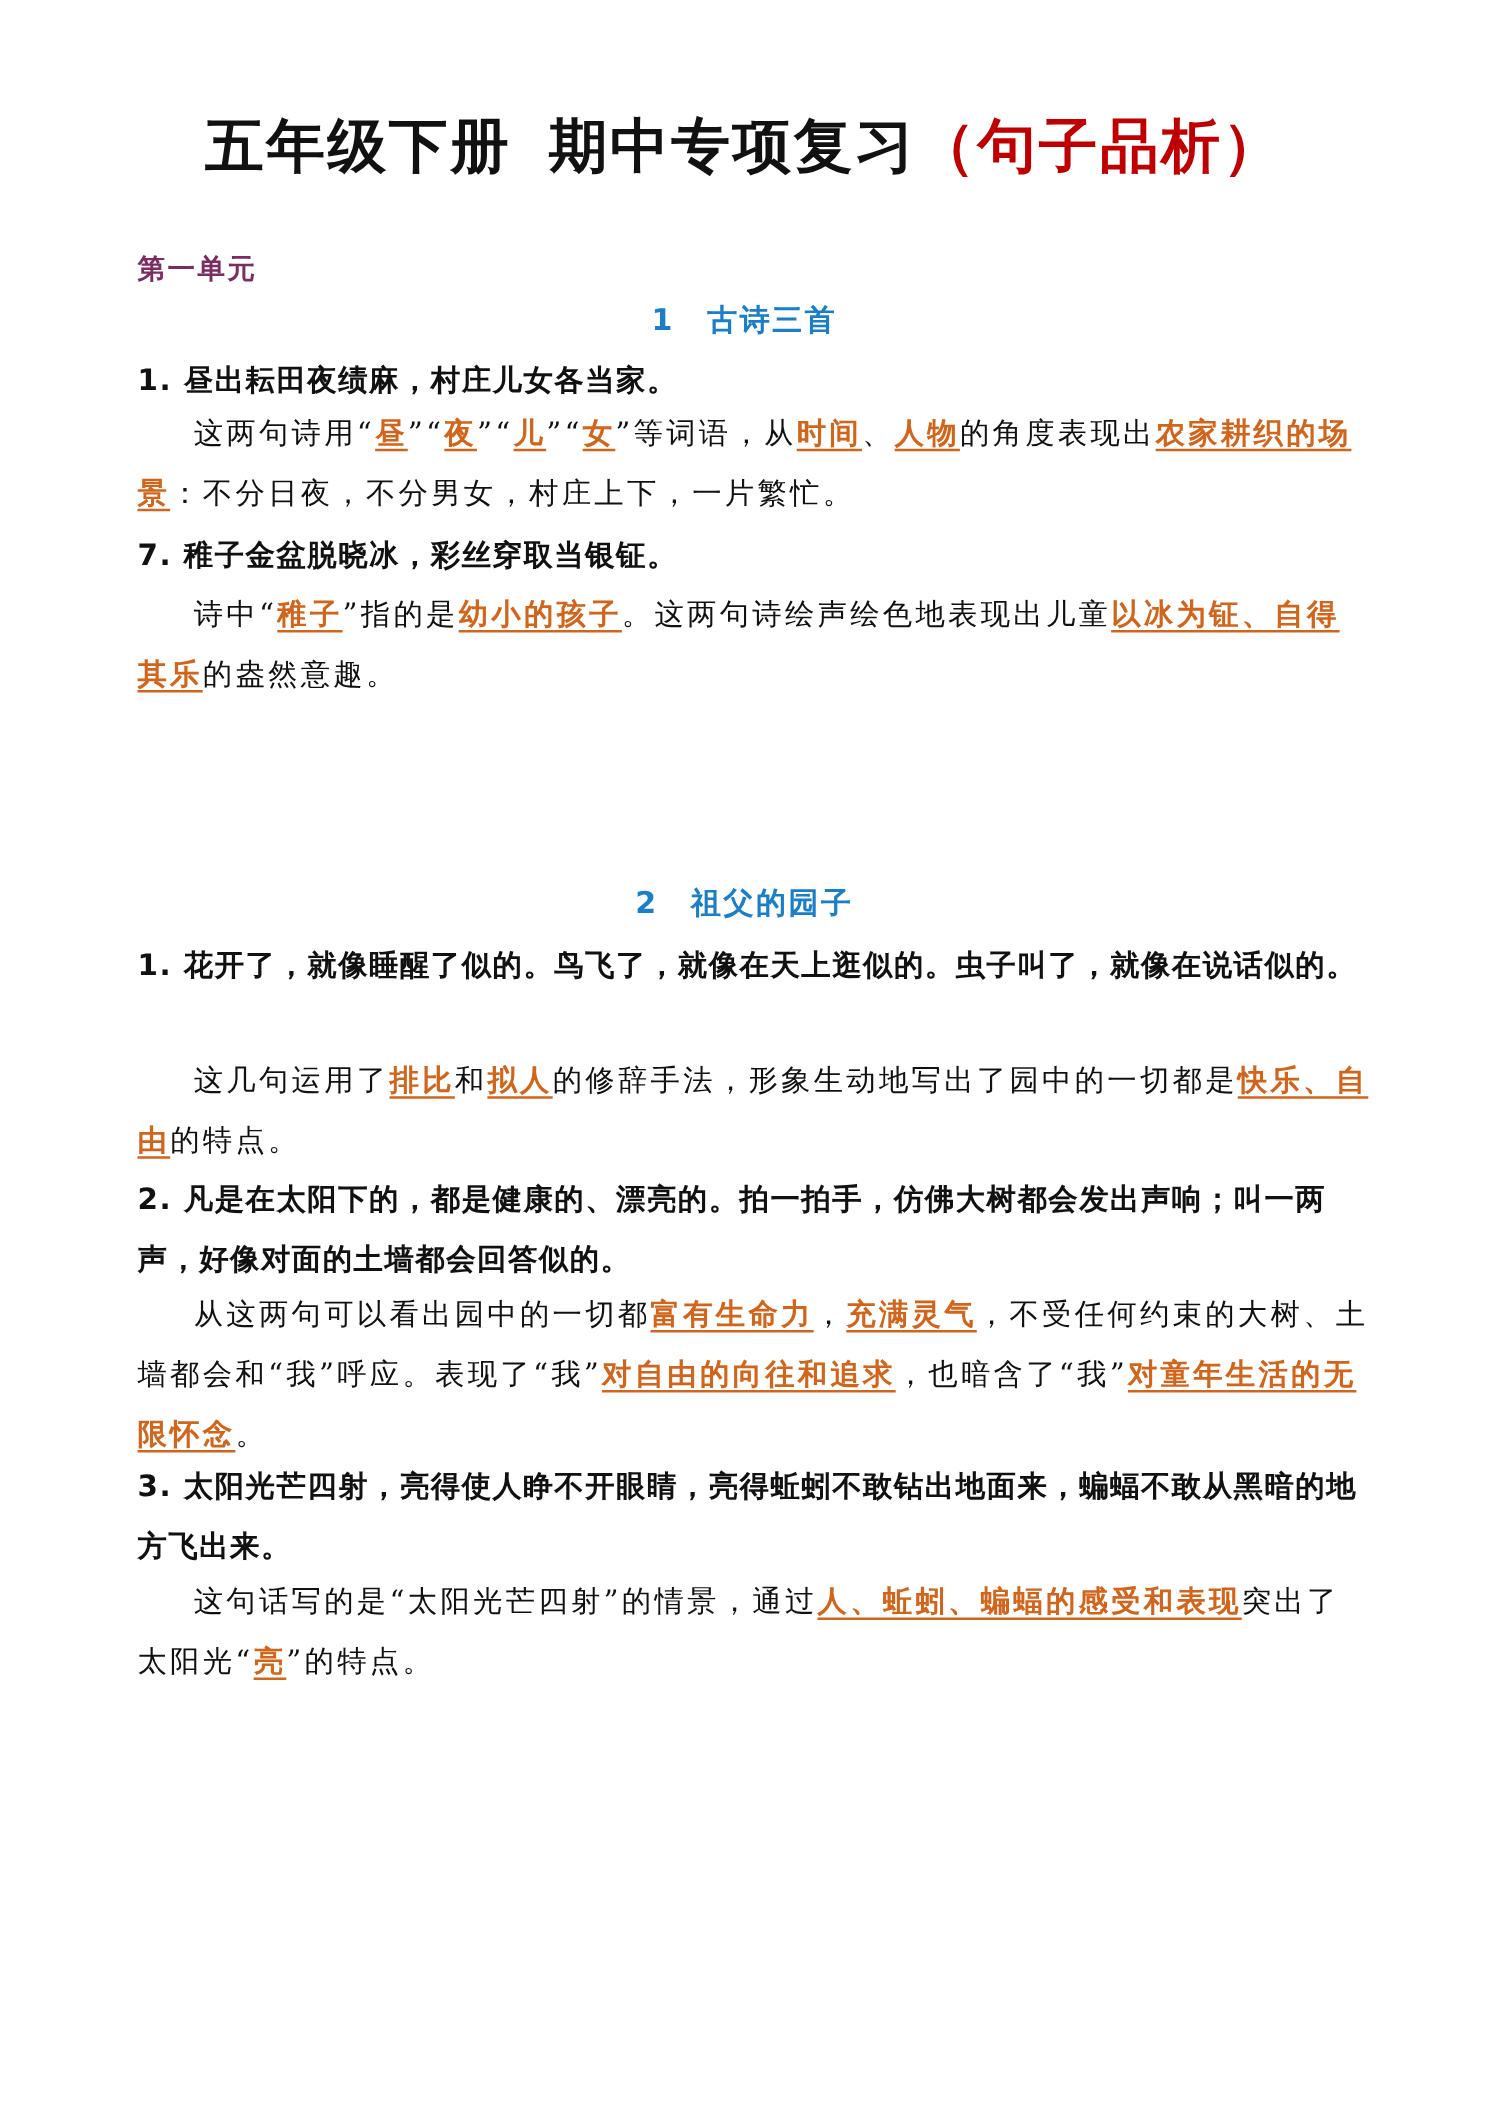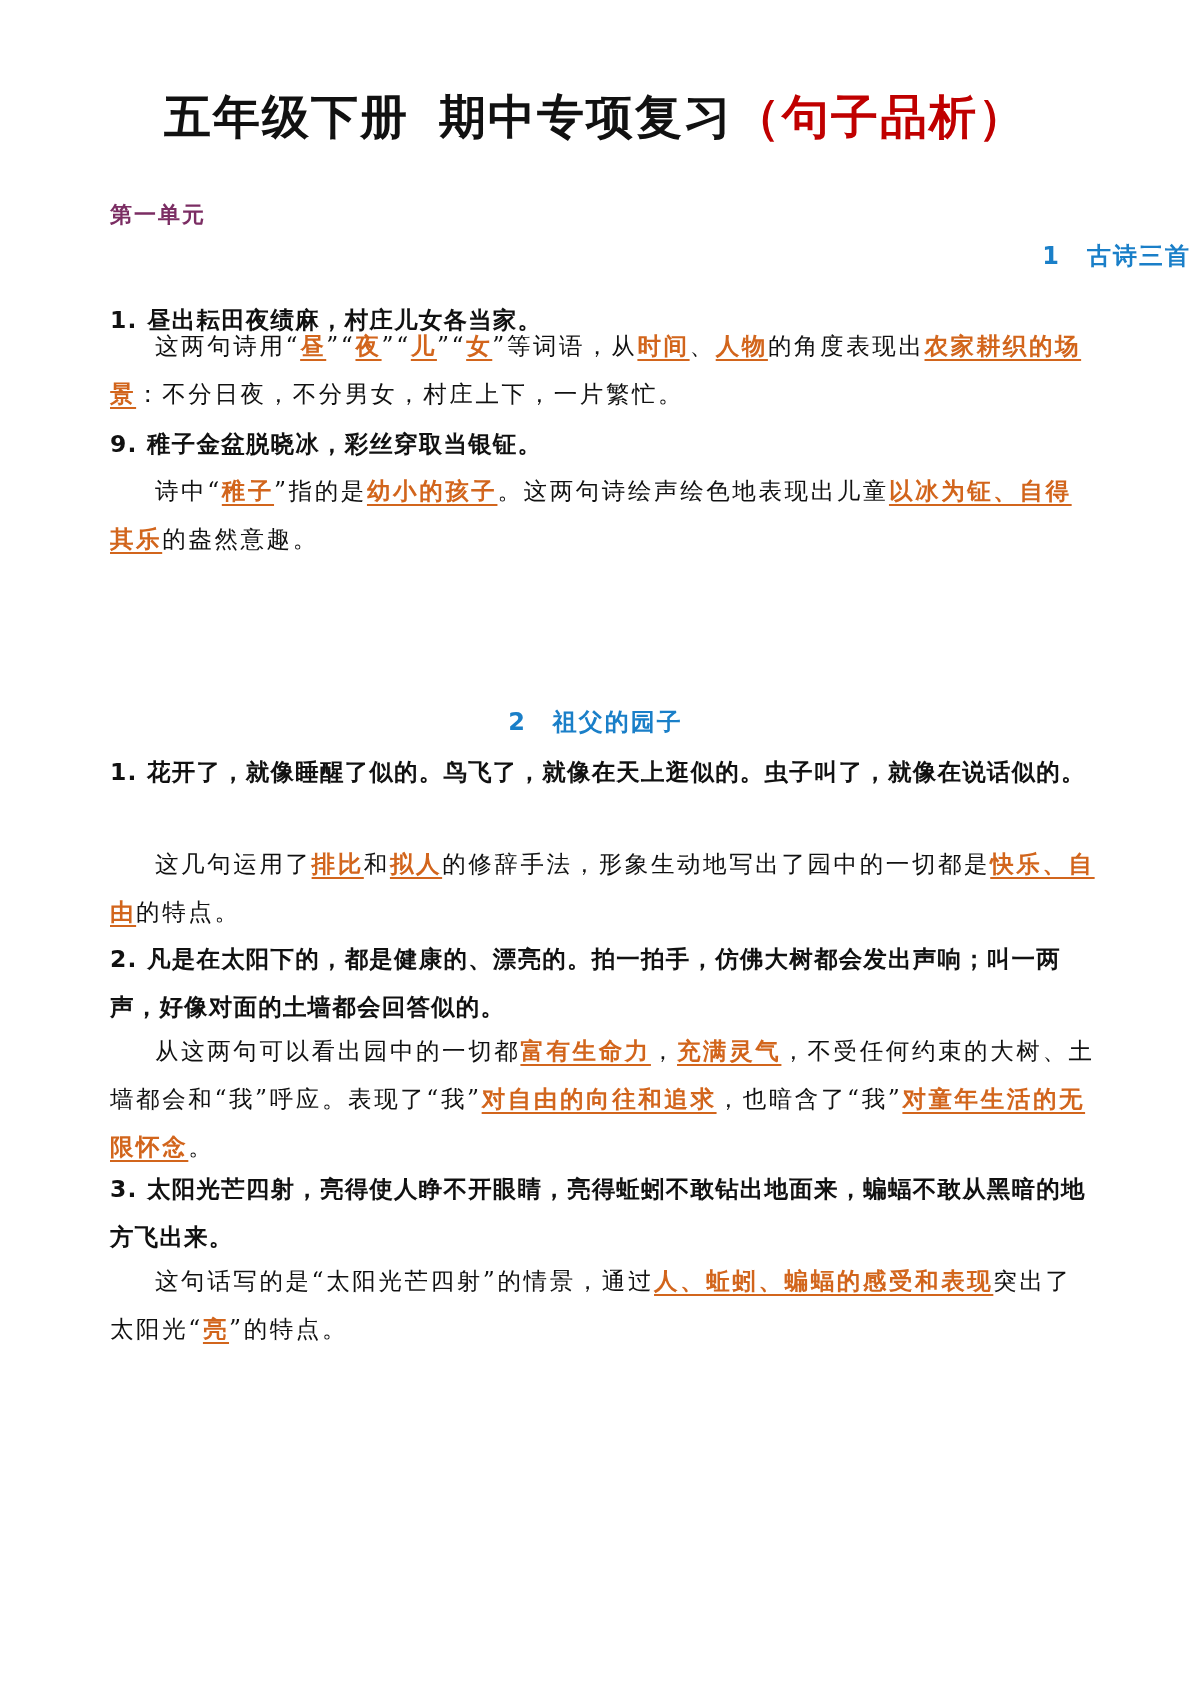--- a/index.html
+++ b/index.html
@@ -51,28 +51,28 @@
 <body>
 
 <div class="page">
 
   <div class="title">
     <span>五年级下册</span><span class="gap"></span><span>期中专项复习</span><span class="red">（句子品析）</span>
   </div>
 
   <div class="unit">第一单元</div>
 
-  <div class="lesson" style="top:240px;text-align:right;">
+  <div class="lesson" style="top:240px;">
     <span class="num">1</span><span>古诗三首</span>
   </div>
 
-  <div class="q" style="top:296px;">1. 昼出耘田夜绩麻，村庄儿女各当家。</div>
+  <div class="q" style="top:280px;">1. 昼出耘田夜绩麻，村庄儿女各当家。</div>
   <div class="a" style="top:322px;"><span>这两句诗用“</span><span class="hl">昼</span><span>”“</span><span class="hl">夜</span><span>”“</span><span class="hl">儿</span><span>”“</span><span class="hl">女</span><span>”等词语，从</span><span class="hl">时间</span><span>、</span><span class="hl">人物</span><span>的角度表现出</span><span class="hl">农家耕织的场景</span><span>：不分日夜，不分男女，村庄上下，一片繁忙。</span></div>
 
-  <div class="q" style="top:420px;">9. 稚子金盆脱晓冰，彩丝穿取当银钲。</div>
+  <div class="q" style="top:420px;">7. 稚子金盆脱晓冰，彩丝穿取当银钲。</div>
   <div class="a" style="top:467px;"><span>诗中“</span><span class="hl">稚子</span><span>”指的是</span><span class="hl">幼小的孩子</span><span>。这两句诗绘声绘色地表现出儿童</span><span class="hl">以冰为钲、自得其乐</span><span>的盎然意趣。</span></div>
 
 
   <div class="lesson" style="top:706px;">
     <span class="num">2</span><span>祖父的园子</span>
   </div>
 
   <div class="q" style="top:748px;">1. 花开了，就像睡醒了似的。鸟飞了，就像在天上逛似的。虫子叫了，就像在说话似的。</div>
   <div class="a" style="top:840px;"><span>这几句运用了</span><span class="hl">排比</span><span>和</span><span class="hl">拟人</span><span>的修辞手法，形象生动地写出了园中的一切都是</span><span class="hl">快乐、自由</span><span>的特点。</span></div>
 

